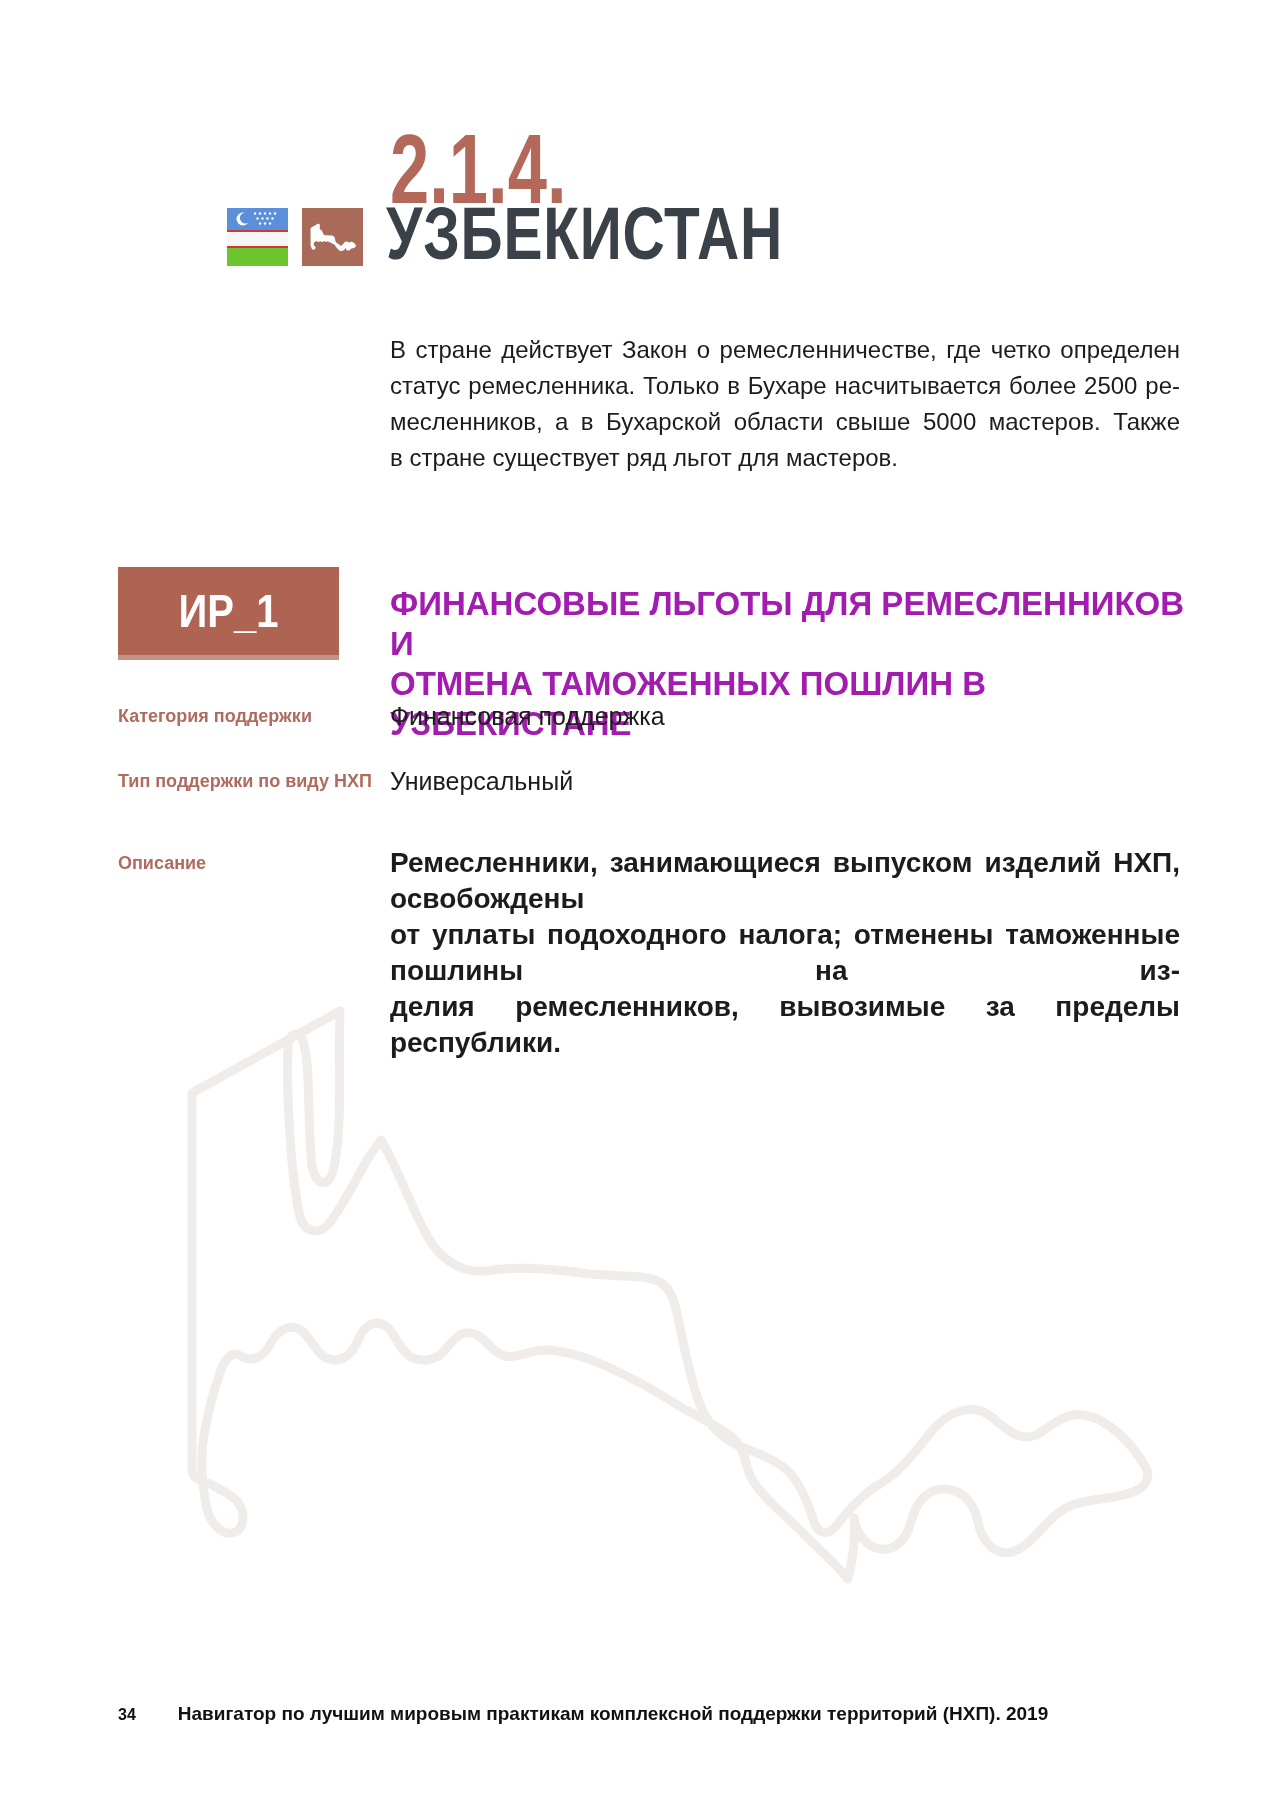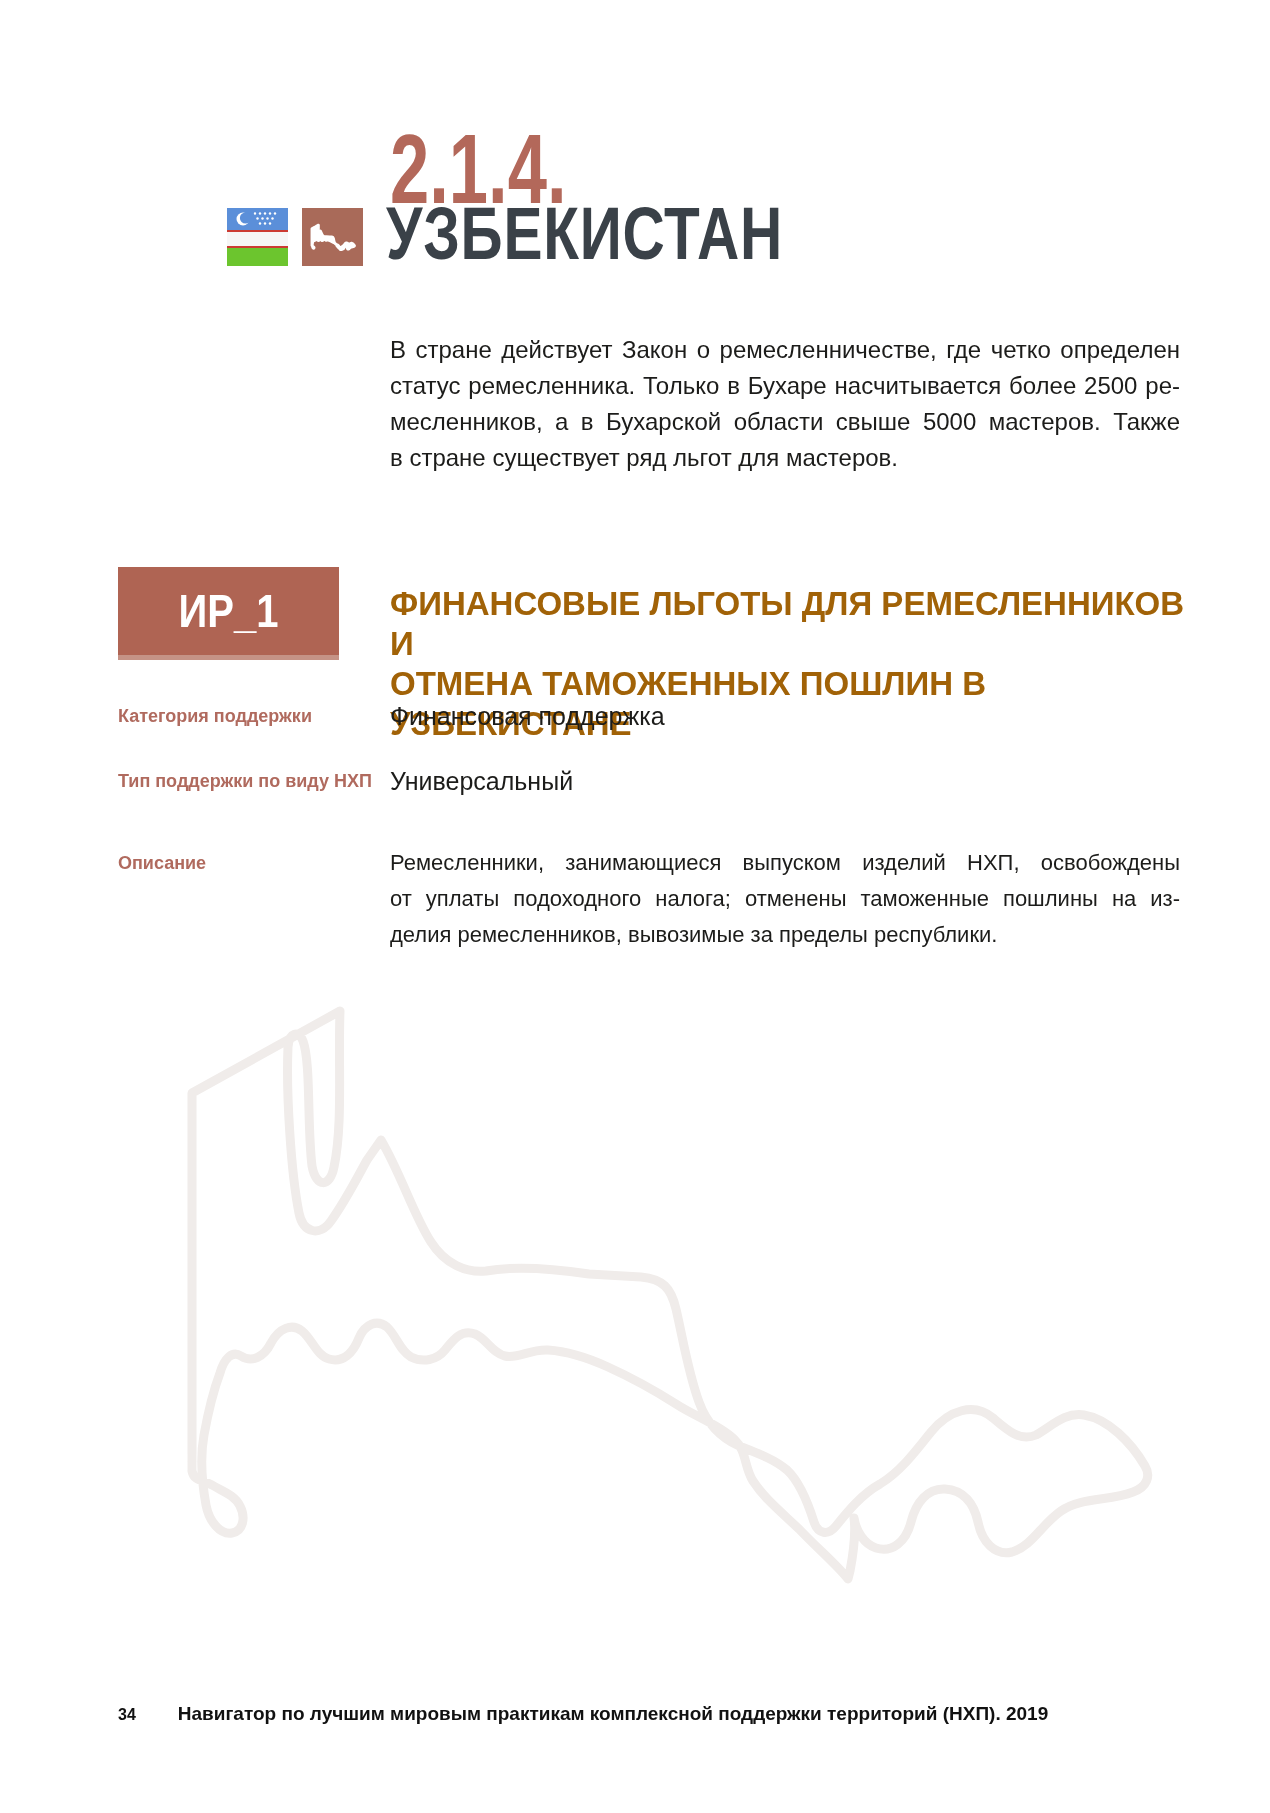--- a/index.html
+++ b/index.html
@@ -46,34 +46,34 @@
     display:flex;align-items:center;justify-content:center;
   }
   .practice-code{
     color:#ffffff;font-size:46px;font-weight:bold;
     transform:scaleX(0.87);transform-origin:center;
     white-space:nowrap;
   }
   .practice-title{
     position:absolute;left:390px;top:584px;width:800px;
     font-size:33px;font-weight:bold;line-height:40px;
-    color:#a16207;
+    color:#a21caf;
   }
   
   .field-label{
     position:absolute;left:118px;width:260px;
     font-size:18px;font-weight:bold;color:#b06a5e;line-height:24px;
   }
   .field-value{
     position:absolute;left:390px;width:790px;
     font-size:25px;color:#1c1c1a;line-height:36px;
   }
   .label-1{top:704px;}  .value-1{top:698px;}
   .label-2{top:769px;}  .value-2{top:763px;}
-  .label-3{top:851px;}  .value-3{top:845px;font-size:22px;}
+  .label-3{top:851px;}  .value-3{top:845px;font-size:28px;font-weight:bold;}
   
   .map-watermark{
     position:absolute;left:150px;top:973px;width:1030px;height:612px;
   }
   
   .footer{
     position:absolute;left:118px;top:1703px;width:1060px;
     display:flex;align-items:baseline;
   }
   .footer-page-number{

